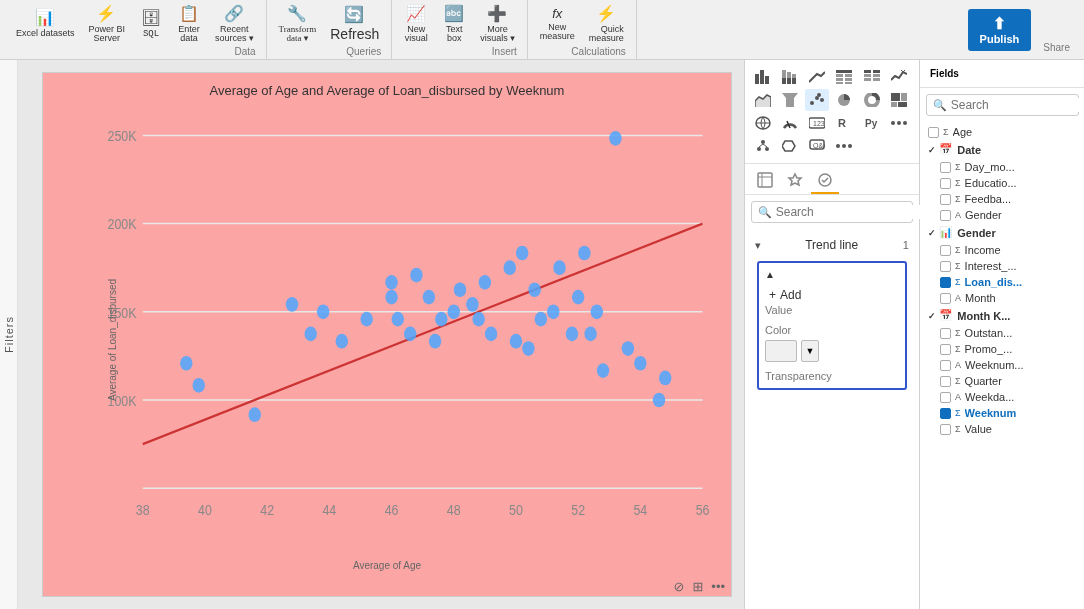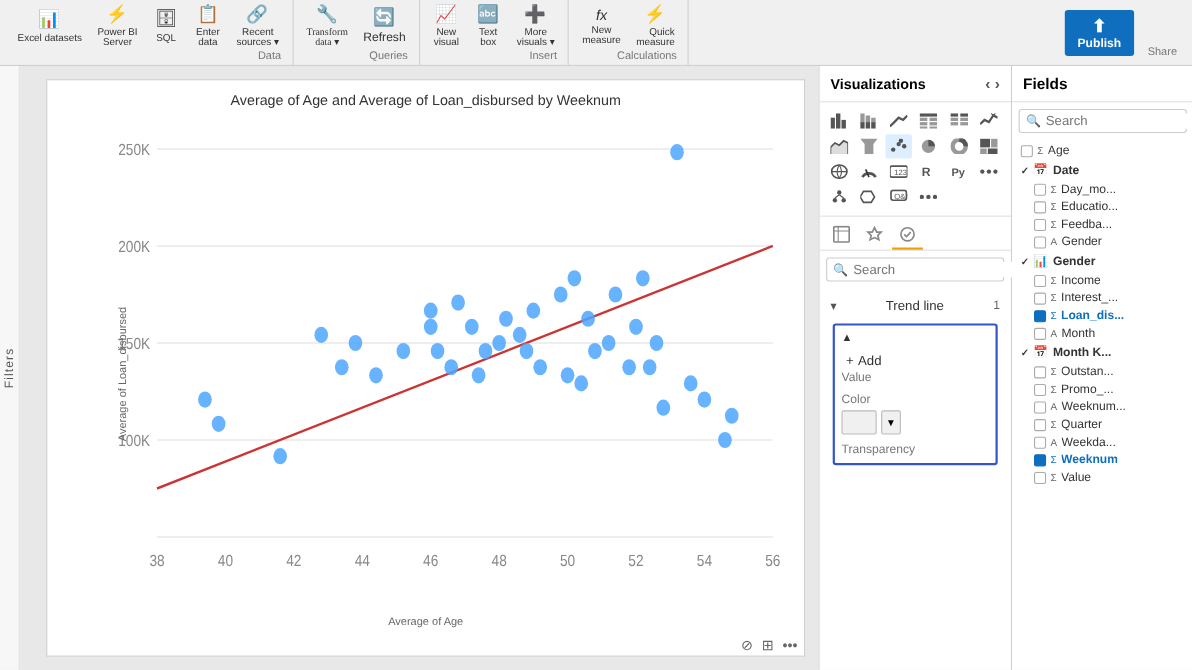--- a/index.html
+++ b/index.html
@@ -83,21 +83,21 @@
     
     .canvas-area {
       flex: 1;
       position: relative;
       background: #e8e8e8;
       padding: 8px;
     }
 
     
     .chart-container {
-      background: #ffffff;
+      background: #fca5a5;
       border: 1px solid #ccc;
       margin: 4px 4px 4px 20px;
       position: relative;
       height: calc(100% - 8px);
       display: flex;
       flex-direction: column;
     }
     .chart-title {
       text-align: center;
       font-size: 13px;
@@ -306,21 +306,21 @@
     .fields-panel {
       width: 165px;
       display: flex;
       flex-direction: column;
     }
     .fields-header {
       display: flex;
       align-items: flex-start;
       justify-content: space-between;
       padding: 8px 10px;
-      font-size: 14px;
+      font-size: 10px;
       font-weight: 600;
       border-bottom: 1px solid #e0e0e0;
     }
     .fields-search-box {
       display: flex;
       align-items: center;
       margin: 6px 6px;
       border: 1px solid #ccc;
       border-radius: 3px;
       padding: 3px 6px;
@@ -411,21 +411,21 @@
         <button class="toolbar-btn">
           <span class="icon" style="color:#217346;">📊</span>
           <span style="font-size:9px;line-height:1;">Excel datasets</span>
         </button>
         <button class="toolbar-btn">
           <span class="icon" style="color:#f2c811;">⚡</span>
           <span style="font-size:9px;line-height:1;">Power BI<br>Server</span>
         </button>
         <button class="toolbar-btn">
           <span class="icon">🗄</span>
-          <span style="font-size:9px;">SQL</span>
+          <span style="font-size:9px;font-family:Liberation Mono, monospace;">SQL</span>
         </button>
         <button class="toolbar-btn">
           <span class="icon">📋</span>
           <span style="font-size:9px;line-height:1;">Enter<br>data</span>
         </button>
         <button class="toolbar-btn">
           <span class="icon">🔗</span>
           <span style="font-size:9px;line-height:1;">Recent<br>sources ▾</span>
         </button>
       </div>
@@ -435,21 +435,21 @@
 
   <div class="toolbar-group">
     <div class="group-wrapper">
       <div class="group-buttons">
         <button class="toolbar-btn">
           <span class="icon">🔧</span>
           <span style="font-size:9px;line-height:1;font-family:Liberation Serif, serif;">Transform<br>data ▾</span>
         </button>
         <button class="toolbar-btn">
           <span class="icon">🔄</span>
-          <span style="font-size:11px;">Refresh</span>
+          <span style="font-size:14px;">Refresh</span>
         </button>
       </div>
       <div class="toolbar-label">Queries</div>
     </div>
   </div>
 
   <div class="toolbar-group">
     <div class="group-wrapper">
       <div class="group-buttons">
         <button class="toolbar-btn">
@@ -589,27 +589,20 @@
           <span class="chart-footer-icon">⊞</span>
           <span class="chart-footer-icon">•••</span>
         </div>
       </div>
     </div>
   </div>
 
   <div class="right-panels">
 
     <div class="viz-panel">
-      <div class="viz-header">
-        <span>Visualizations</span>
-        <div style="display:flex;gap:4px;">
-          <span style="cursor:pointer;font-size:14px;color:#555;">‹</span>
-          <span style="cursor:pointer;font-size:14px;color:#555;">›</span>
-        </div>
-      </div>
 
       <div class="viz-icons-grid">
 
         <div class="viz-icon-btn">
           <svg width="16" height="14" viewBox="0 0 16 14">
               <rect x="0" y="4" width="4" height="10" fill="#555"></rect>
               <rect x="5" y="0" width="4" height="14" fill="#555"></rect>
               <rect x="10" y="6" width="4" height="8" fill="#555"></rect>
             </svg>
         </div>

